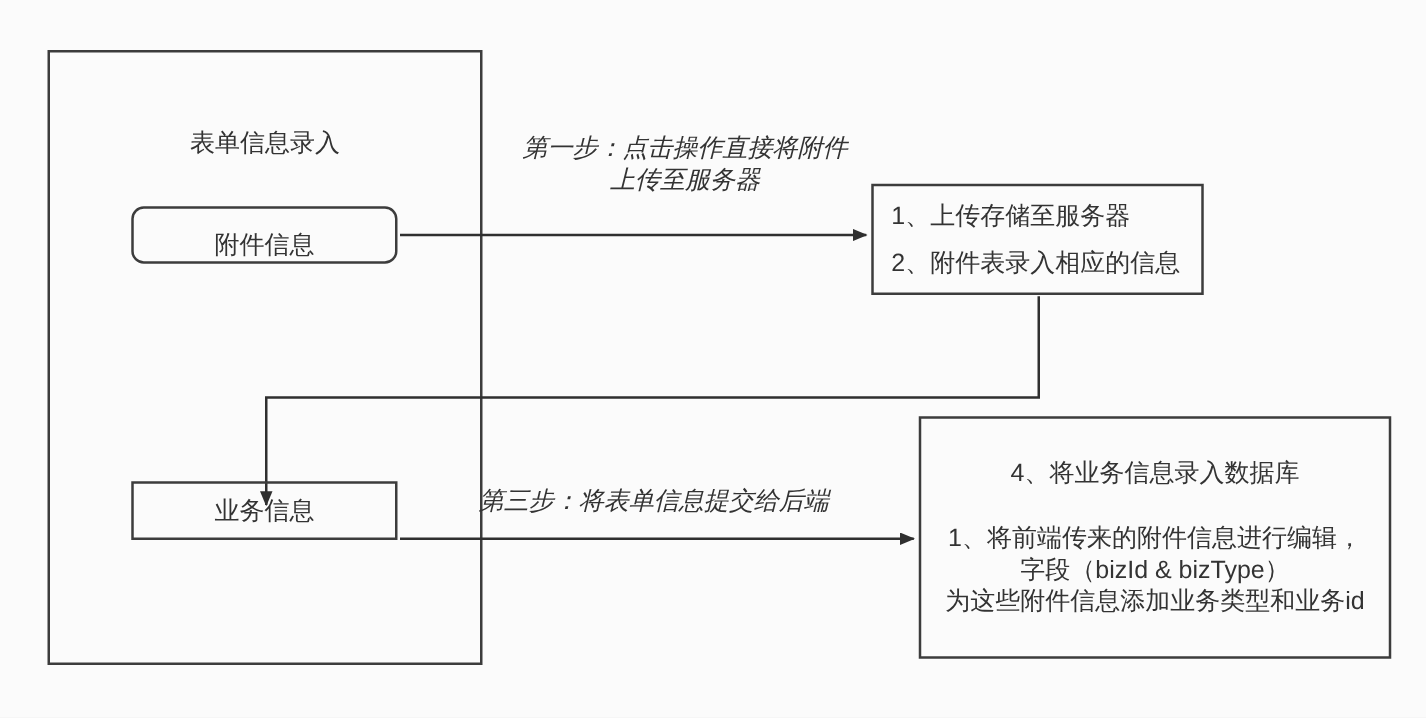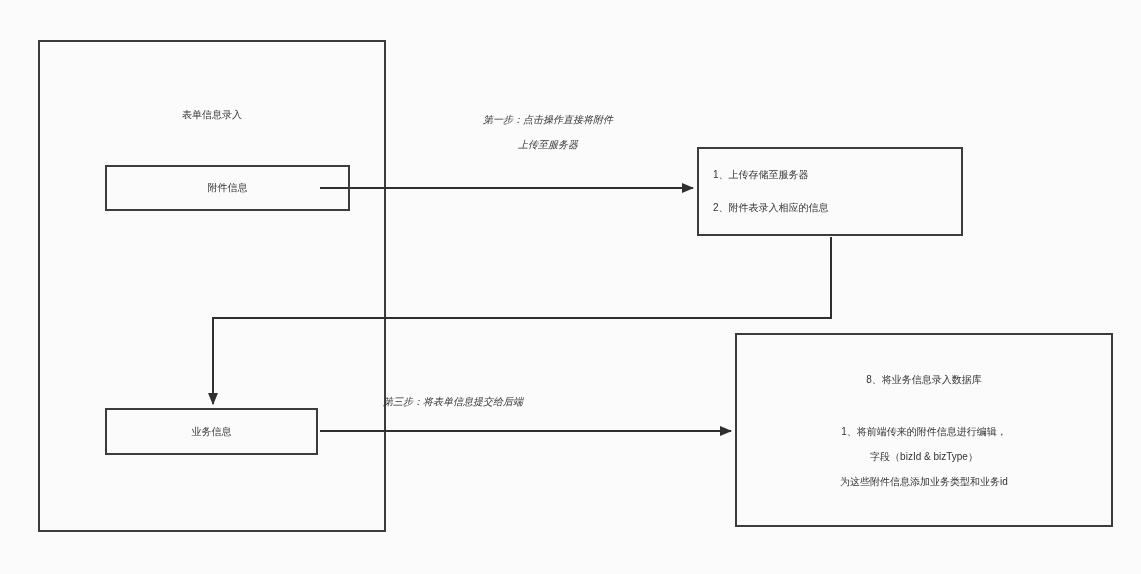--- a/index.html
+++ b/index.html
@@ -8,21 +8,21 @@
     background: #f2f2f2;
     font-family: "Liberation Sans", "DejaVu Sans", sans-serif;
   }
   .canvas {
     position: relative;
     width: 1141px;
     height: 574px;
     background: #fbfbfb;
     overflow: hidden;
     color: #333333;
-    font-size: 10px;
+    font-size: 20px;
   }
   
   .box {
     position: absolute;
     border: 2px solid #3c3c3c;
     box-sizing: border-box;
     background: transparent;
     z-index: 3;
   }
   .form-container {
@@ -33,25 +33,25 @@
   .form-title {
     position: absolute;
     left: 38px; top: 105px;
     width: 348px;
     text-align: center;
     line-height: 20px;
     z-index: 4;
   }
   .attachment-box {
     left: 105px; top: 165px;
-    width: 245px; height: 46px;
-    display: flex; align-items: center; justify-content: center;
+    width: 213px; height: 46px;
+    display: flex; align-items: flex-end; justify-content: center; border-radius: 10px;
   }
   .business-box {
-    left: 105px; top: 408px;
+    left: 105px; top: 385px;
     width: 213px; height: 47px;
     display: flex; align-items: center; justify-content: center;
   }
   .server-box {
     left: 697px; top: 147px;
     width: 266px; height: 89px;
     display: flex; flex-direction: column;
     justify-content: space-evenly;
     align-items: flex-start;
     padding-left: 14px;
@@ -125,21 +125,21 @@
   <div class="box business-box">
     <span>业务信息</span>
   </div>
 
   <div class="box server-box">
     <div>1、上传存储至服务器</div>
     <div>2、附件表录入相应的信息</div>
   </div>
 
   <div class="box backend-box">
-    <div class="bb-line">8、将业务信息录入数据库</div>
+    <div class="bb-line">4、将业务信息录入数据库</div>
     <div class="bb-gap"></div>
     <div class="bb-line">1、将前端传来的附件信息进行编辑，</div>
     <div class="bb-line">字段（bizId &amp; bizType）</div>
     <div class="bb-line">为这些附件信息添加业务类型和业务id</div>
   </div>
 
   <div class="edge-label step1-label">
     <div>第一步：点击操作直接将附件</div>
     <div>上传至服务器</div>
   </div>

